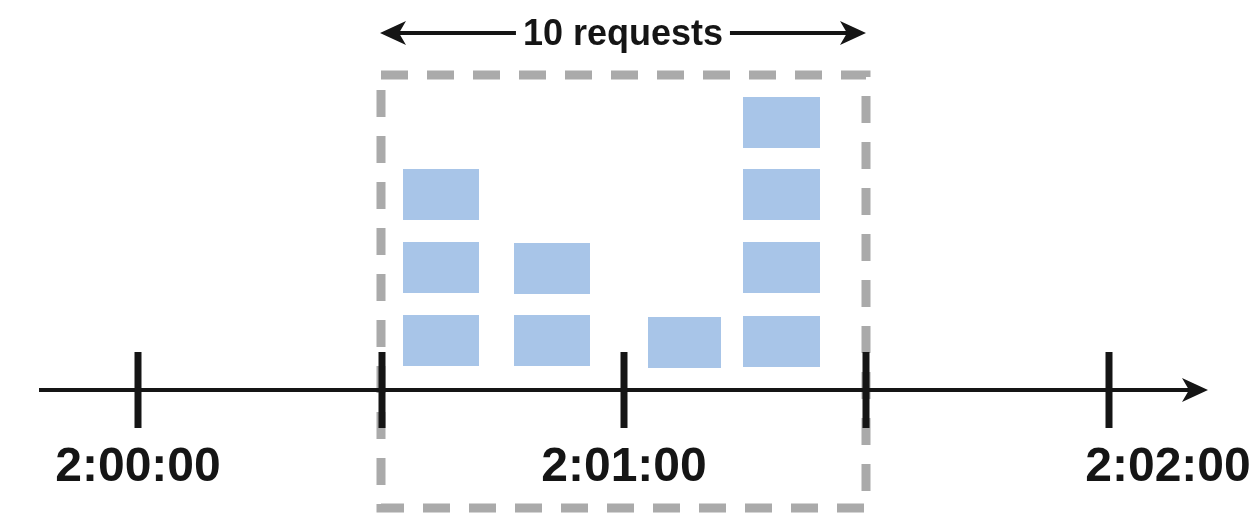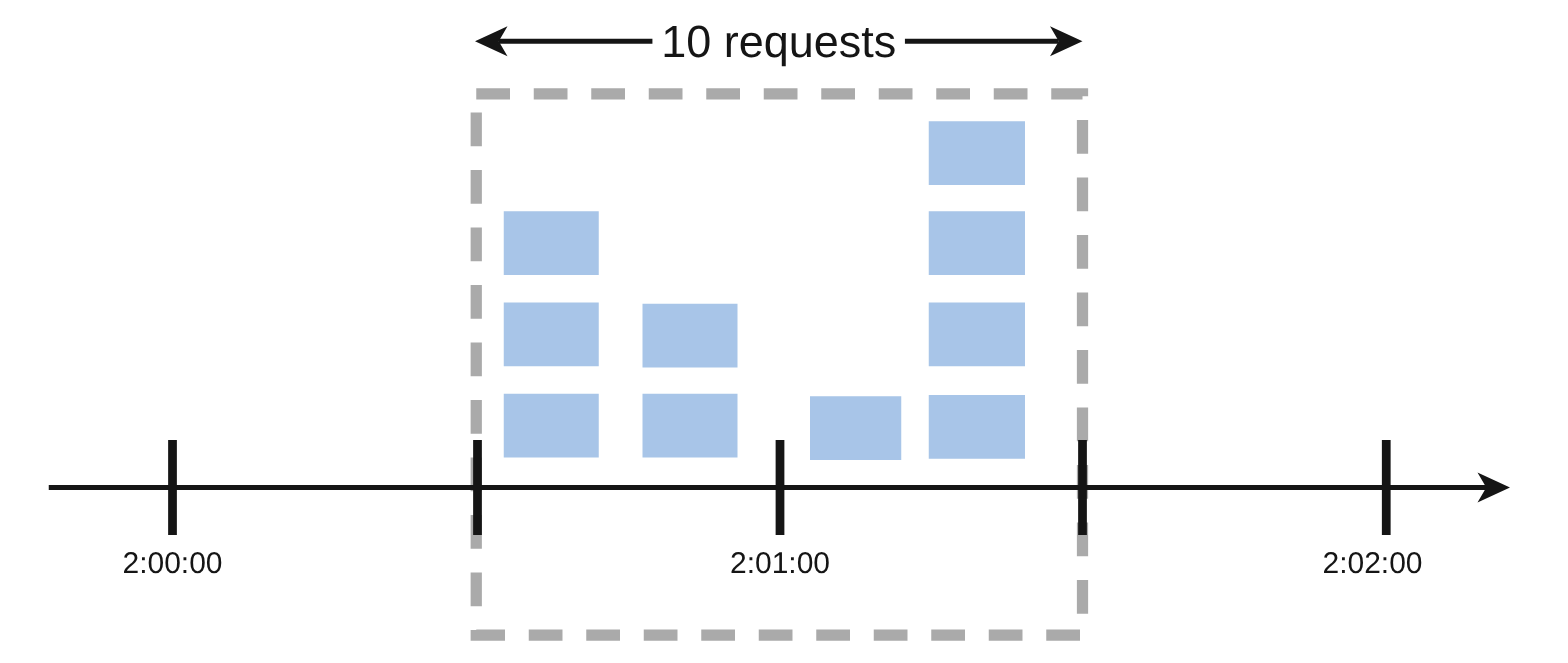--- a/index.html
+++ b/index.html
@@ -3,40 +3,41 @@
 <meta charset="utf-8">
 <style>
   html, body { margin: 0; padding: 0; background: #ffffff; }
   .canvas {
     position: relative;
     width: 1254px;
     height: 530px;
     background: #ffffff;
     overflow: hidden;
     font-family: "Liberation Sans", sans-serif;
+    font-weight: bold;
   }
   #diagram-svg { position: absolute; left: 0; top: 0; }
   .window-label {
     position: absolute;
     left: 623px;
     top: 33px;
     transform: translate(-50%, -50%);
     background: #ffffff;
     padding: 0 7px;
     font-size: 36px;
     line-height: 1.1;
     color: #151515;
     white-space: nowrap;
     z-index: 2;
   }
   .tick-label {
     position: absolute;
     top: 437px;
     transform: translateX(-50%);
-    font-size: 24px;
+    font-size: 48px;
     line-height: 1.15;
     color: #151515;
     white-space: nowrap;
     z-index: 2;
   }
 </style>
 </head>
 <body>
 
 <div class="canvas">
@@ -60,15 +61,15 @@
       <line x1="866" y1="352" x2="866" y2="428" stroke="#151515" stroke-width="7"></line>
       <line x1="1109" y1="352" x2="1109" y2="428" stroke="#151515" stroke-width="7"></line>
       <line x1="399" y1="33" x2="847" y2="33" stroke="#151515" stroke-width="4"></line>
       <polygon points="380,33 406,21 399,33 406,45" fill="#151515"></polygon>
       <polygon points="866,33 840,21 847,33 840,45" fill="#151515"></polygon>
     </svg>
   <div class="window-label">10 requests</div>
   <div id="tick-labels">
       <div class="tick-label" style="left: 138px;">2:00:00</div>
       <div class="tick-label" style="left: 624px; text-align: right;">2:01:00</div>
-      <div class="tick-label" style="left: 1098px;">2:02:00</div>
+      <div class="tick-label" style="left: 1168px;">2:02:00</div>
     </div>
 </div>
 
 </body></html>

